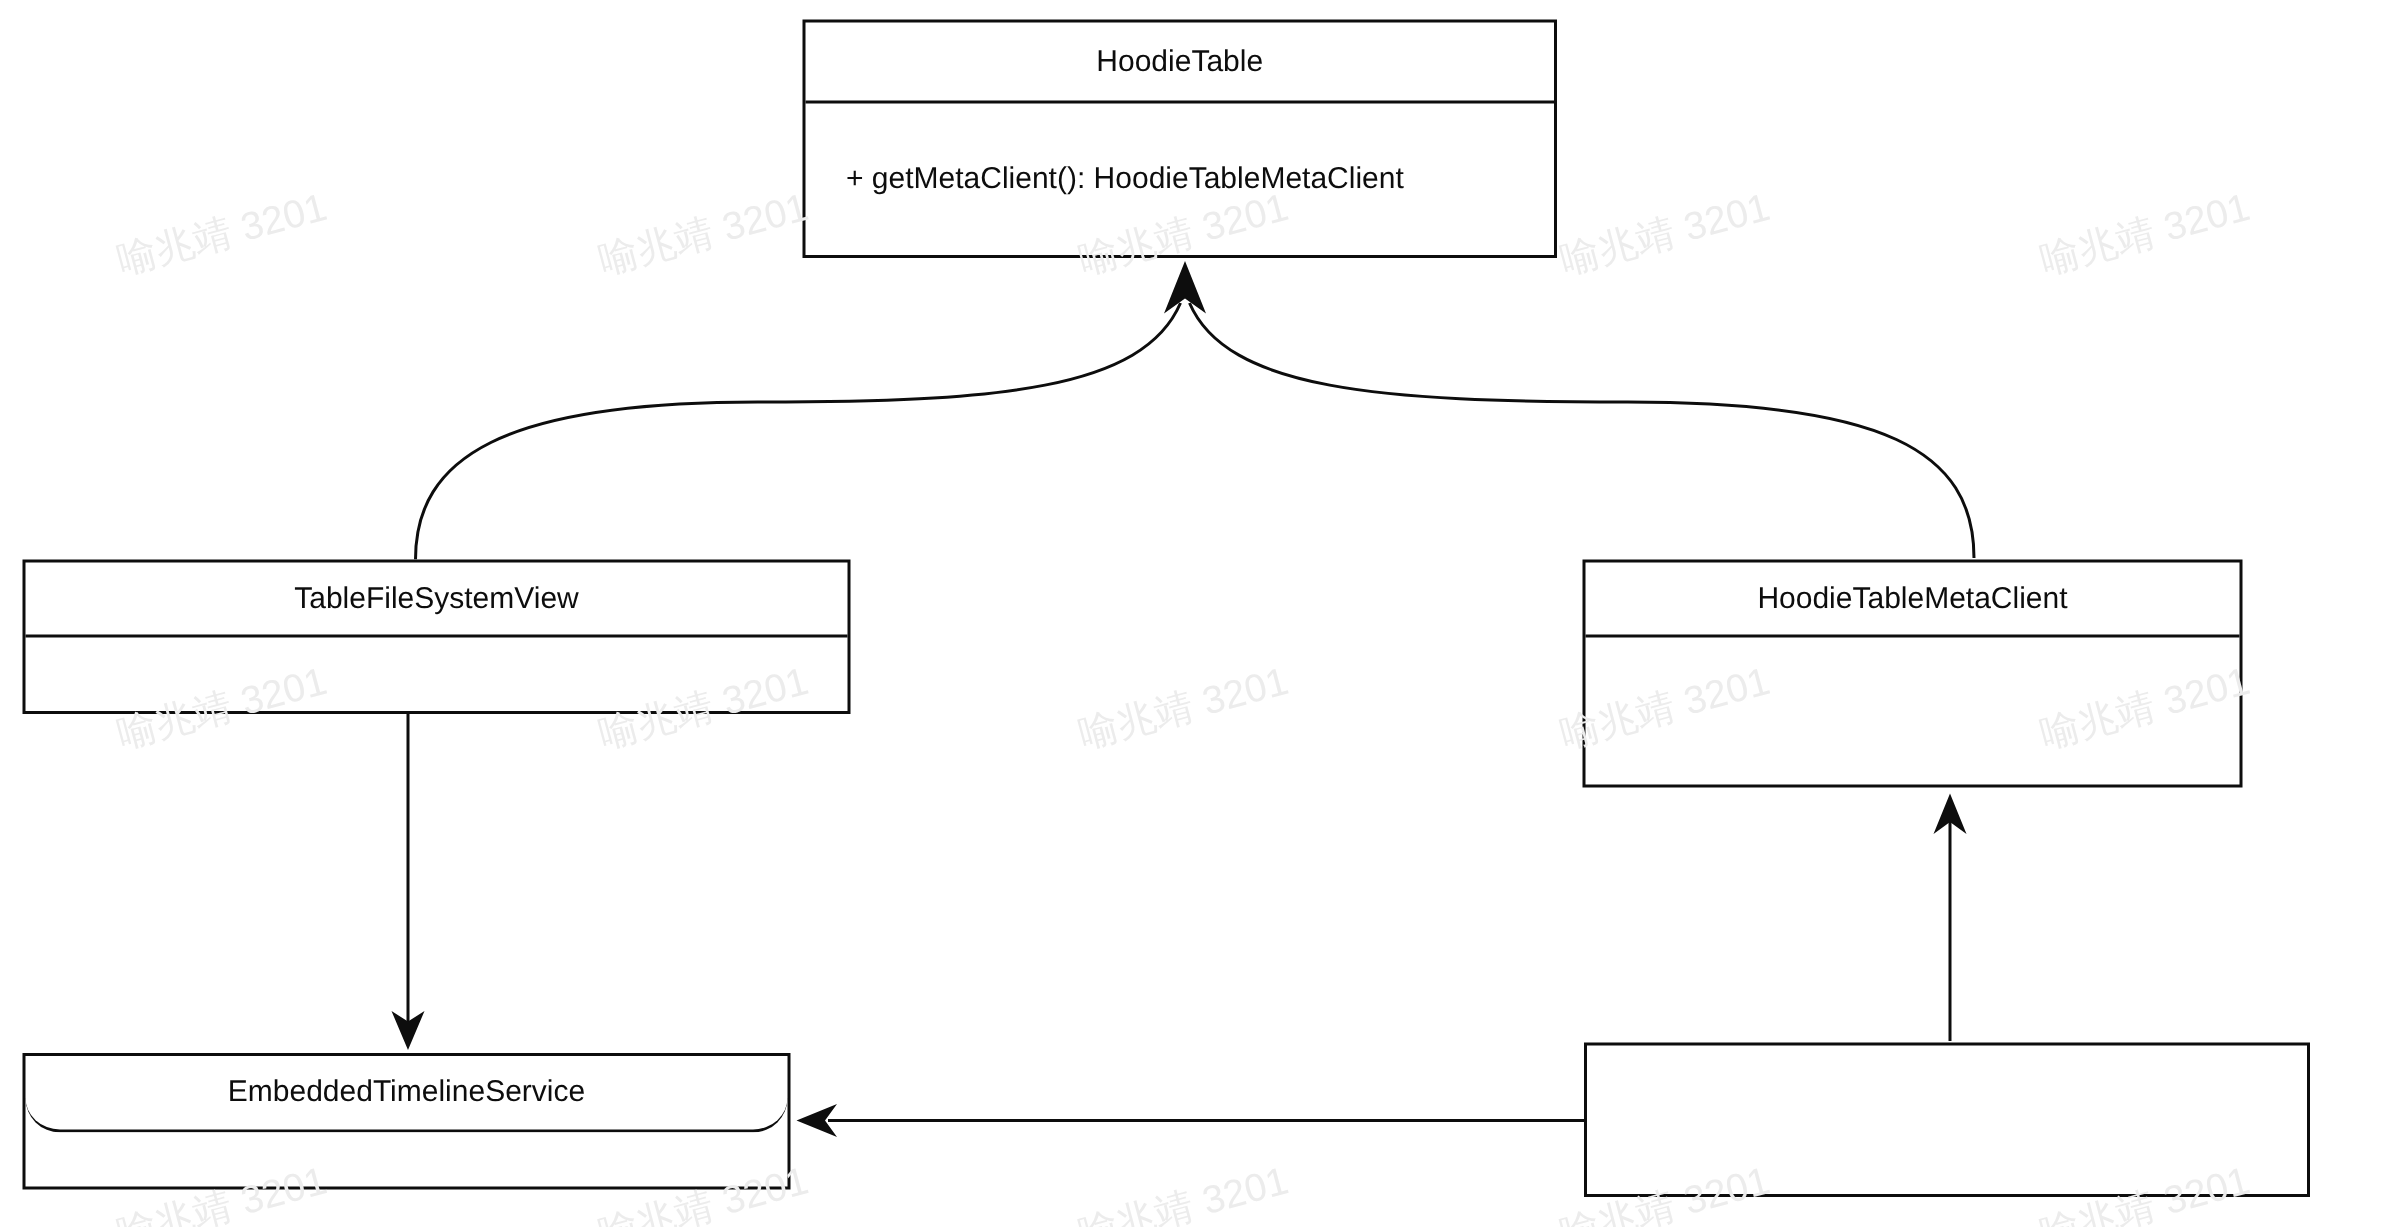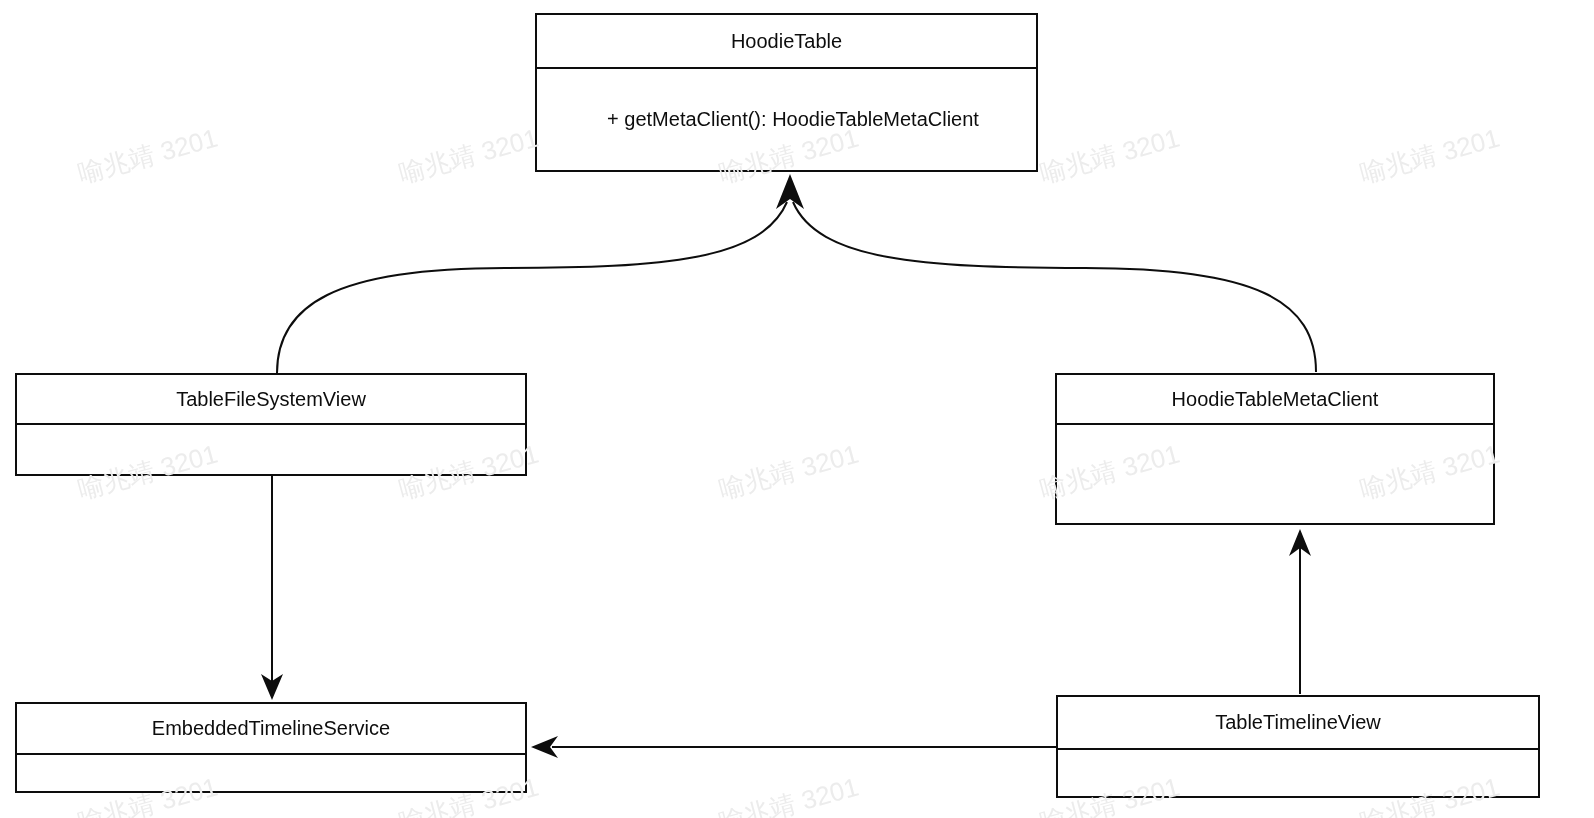--- a/index.html
+++ b/index.html
@@ -39,41 +39,41 @@
     display: flex;
     align-items: center;
     justify-content: center;
     font-size: 20px;
     color: #0d0d0d;
     flex: 0 0 auto;
   }
   .uml-methods {
     flex: 1 1 auto;
     display: flex;
-    flex-direction: row;
+    flex-direction: column;
     justify-content: space-around;
-    padding: 2px 1px;
+    padding: 2px 14px;
   }
   .uml-method {
     display: flex;
     align-items: center;
     padding-left: 13px;
     font-size: 20px;
     color: #0d0d0d;
     white-space: nowrap;
   }
   
   #box-hoodie-table            { left: 535px;  top: 13px;  width: 503px; height: 159px; }
   #box-hoodie-table .uml-title { height: 54px; }
-  #box-table-file-system-view            { left: 15px;   top: 373px; width: 512px; height: 103px; }
+  #box-table-file-system-view            { left: 15px;   top: 373px; width: 552px; height: 103px; }
   #box-table-file-system-view .uml-title { height: 50px; }
   #box-hoodie-table-meta-client            { left: 1055px; top: 373px; width: 440px; height: 152px; }
   #box-hoodie-table-meta-client .uml-title { height: 50px; }
   #box-embedded-timeline-service            { left: 15px;   top: 702px; width: 512px; height: 91px; }
-  #box-embedded-timeline-service .uml-title { height: 51px; }
+  #box-embedded-timeline-service .uml-title { height: 51px; border-radius: 23px; }
   #box-table-timeline-view            { left: 1056px; top: 695px; width: 484px; height: 103px; }
   #box-table-timeline-view .uml-title { height: 53px; }
   
   #watermarks {
     position: absolute;
     left: 0; top: 0;
     width: 1594px;
     height: 818px;
     z-index: 3;
     pointer-events: none;
@@ -125,21 +125,20 @@
     <div class="uml-methods">
     </div>
   </div>
 
   <div class="uml-class" id="box-embedded-timeline-service">
     <div class="uml-title">EmbeddedTimelineService</div>
     <div class="uml-methods"></div>
   </div>
 
   <div class="uml-class" id="box-table-timeline-view">
-    <div class="uml-title">TableTimelineView</div>
     <div class="uml-methods"></div>
   </div>
 
   <div id="watermarks">
       <span class="watermark" style="left: 148px; top: 156px; color: rgb(236, 236, 236); transform: translate(-50%, -50%) rotate(-15deg);">喻兆靖 3201</span>
       <span class="watermark" style="left: 469px; top: 156px; color: rgb(236, 236, 236); transform: translate(-50%, -50%) rotate(-15deg);">喻兆靖 3201</span>
       <span class="watermark" style="left: 789px; top: 156px; color: rgb(236, 236, 236); transform: translate(-50%, -50%) rotate(-15deg);">喻兆靖 3201</span>
       <span class="watermark" style="left: 1110px; top: 156px; color: rgb(236, 236, 236); transform: translate(-50%, -50%) rotate(-15deg);">喻兆靖 3201</span>
       <span class="watermark" style="left: 1430px; top: 156px; color: rgb(236, 236, 236); transform: translate(-50%, -50%) rotate(-15deg);">喻兆靖 3201</span>
       <span class="watermark" style="left: 148px; top: 472px; color: rgb(236, 236, 236); transform: translate(-50%, -50%) rotate(-15deg);">喻兆靖 3201</span>

